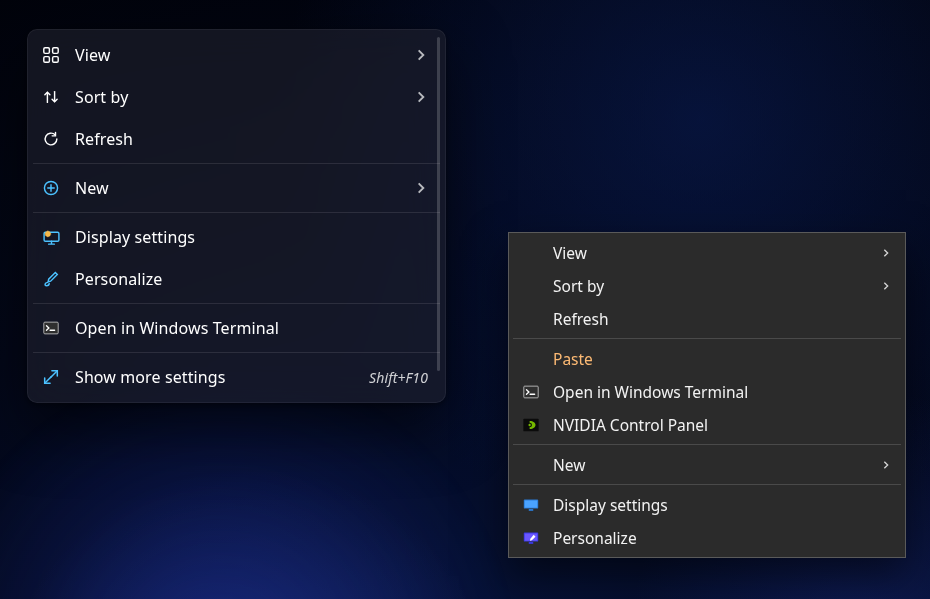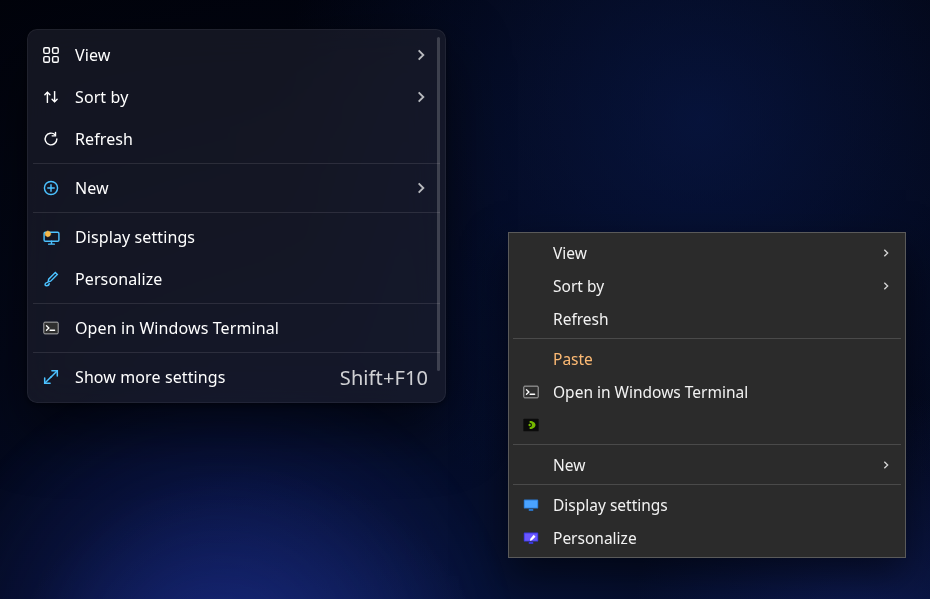--- a/index.html
+++ b/index.html
@@ -67,21 +67,21 @@
     display: flex; align-items: center; justify-content: center;
     color: #ffffff;
   }
   .menu-acrylic .row .label {
     flex: 1 1 auto; font-size: 16px; font-weight: 400; letter-spacing: 0.1px;
   }
   .menu-acrylic .row .chev {
     width: 14px; height: 14px; opacity: 0.7;
   }
   .menu-acrylic .row .shortcut {
-    font-size: 20px; opacity: 0.8; letter-spacing: 0.1px;
+    font-size: 14px; opacity: 0.8; letter-spacing: 0.1px; font-style: italic;
   }
   .menu-acrylic .sep {
     height: 1px; margin: 3px 6px;
     background: rgba(255,255,255,0.10);
   }
 
   
   .menu-dark {
     position: absolute;
     left: 508px; top: 232px;
@@ -282,20 +282,21 @@
   </div>
   <div class="row">
     <span class="icon">
       <svg width="18" height="18" viewBox="0 0 20 20">
         <rect x="1.5" y="3" width="17" height="14" rx="1" fill="#0b0b0b"></rect>
         <path d="M8.5 5.5c4 0 6.5 2.2 6.5 4.5s-2.5 4.5-6.5 4.5V5.5z" fill="#76b900"></path>
         <circle cx="8.5" cy="10" r="2.6" fill="#0b0b0b"></circle>
         <circle cx="8.5" cy="10" r="1.3" fill="#76b900"></circle>
       </svg>
     </span>
+    <span class="label">NVIDIA Control Panel</span>
   </div>
 
   <div class="sep"></div>
 
   <div class="row">
     <span class="icon"></span>
     <span class="label">New</span>
     <span class="chev">
       <svg width="10" height="10" viewBox="0 0 12 12" fill="none" stroke="currentColor" stroke-width="1.6">
           <path d="M4 2l4 4-4 4"></path>

